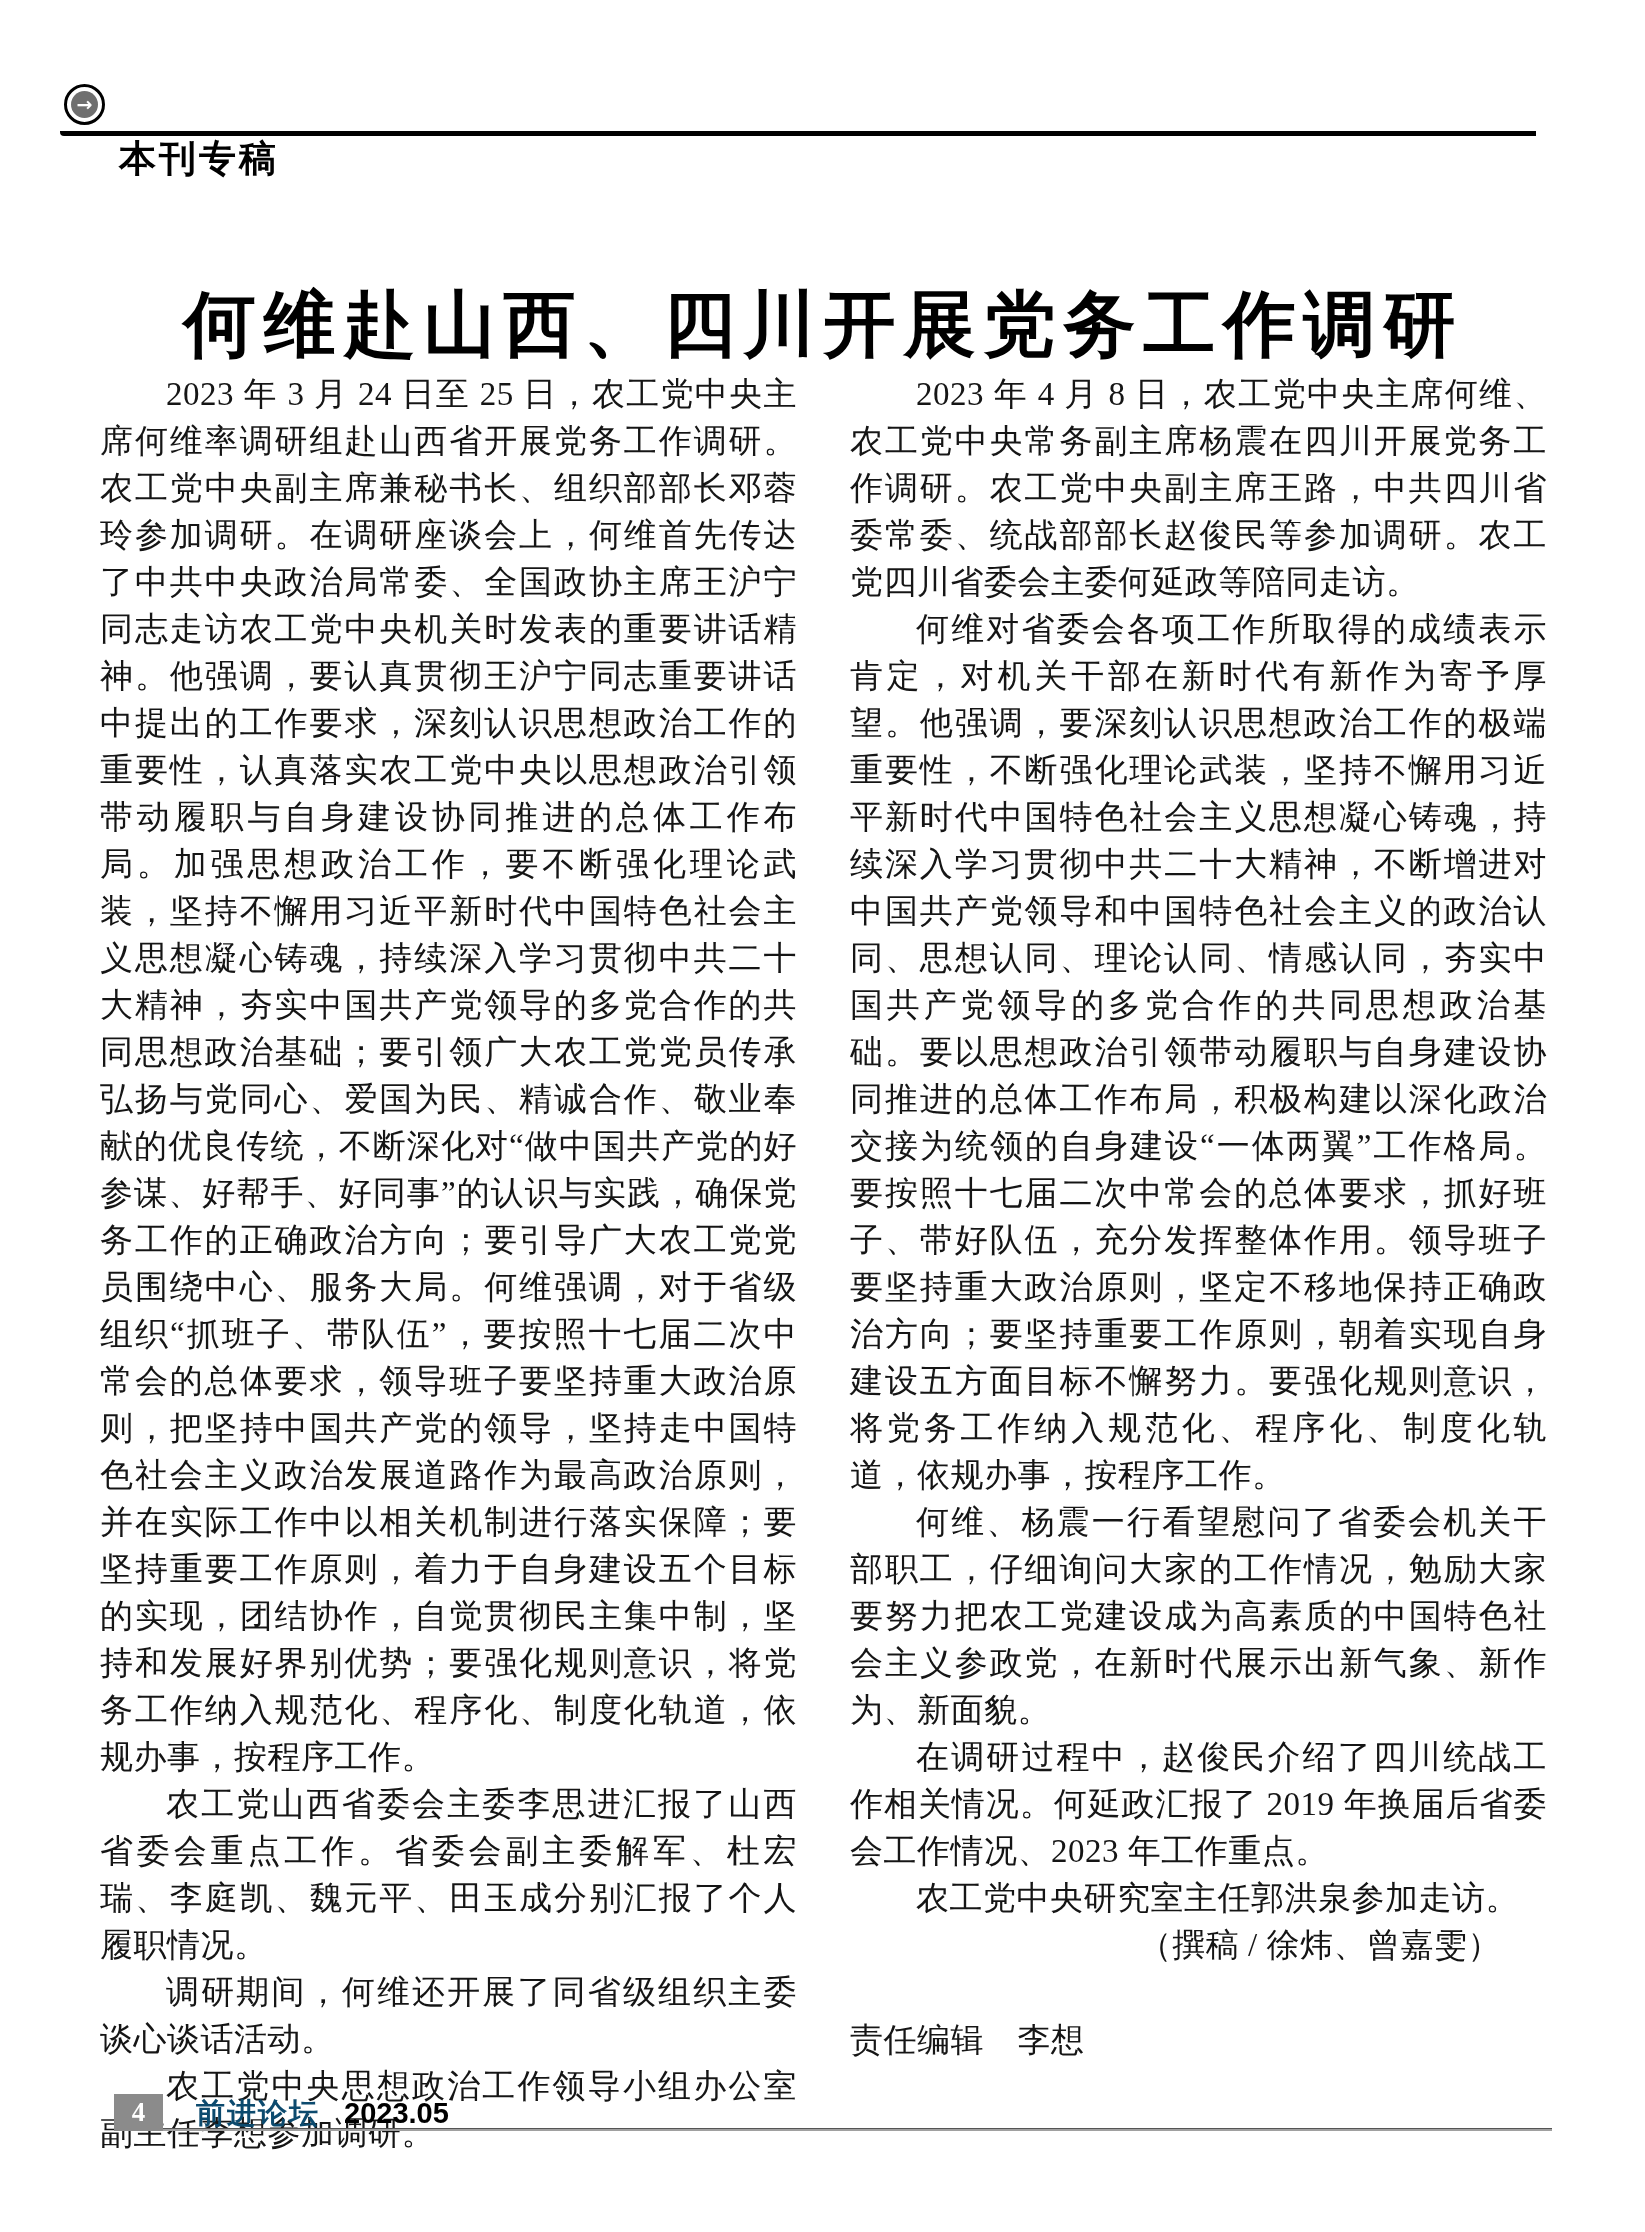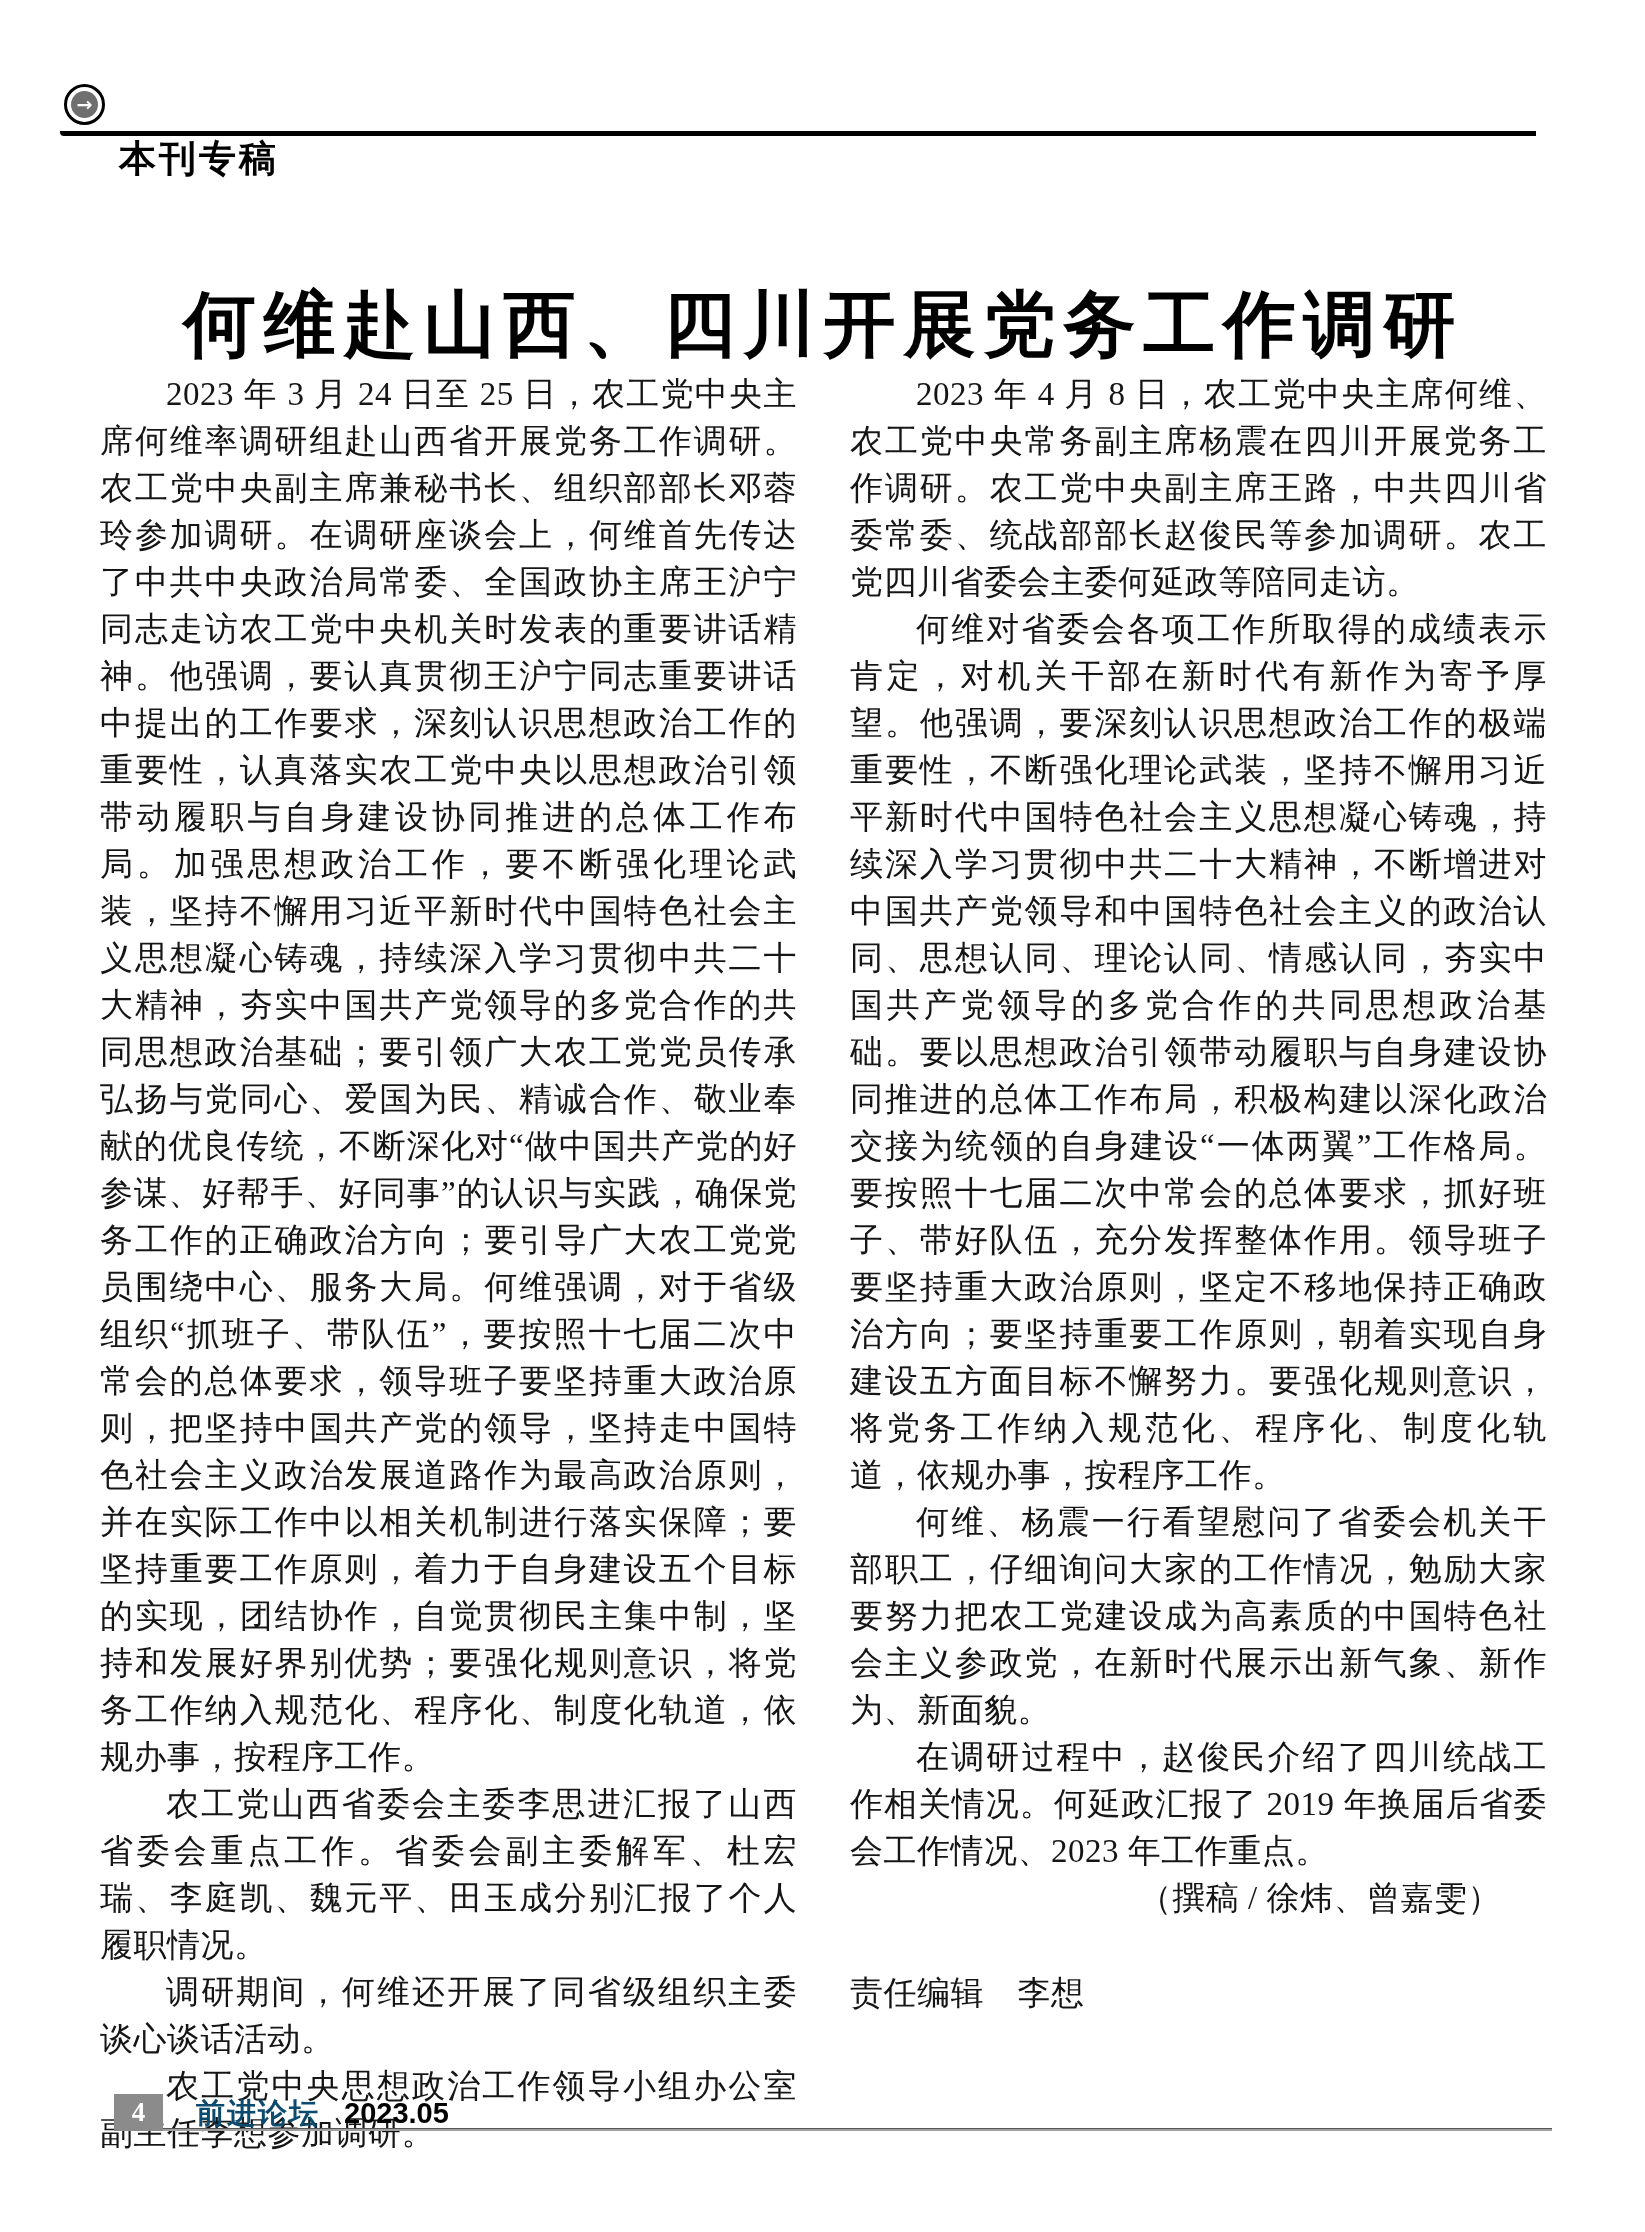--- a/index.html
+++ b/index.html
@@ -116,20 +116,21 @@
   <p>农工党山西省委会主委李思进汇报了山西省委会重点工作。省委会副主委解军、杜宏瑞、李庭凯、魏元平、田玉成分别汇报了个人履职情况。</p>
   <p>调研期间，何维还开展了同省级组织主委谈心谈话活动。</p>
   <p>农工党中央思想政治工作领导小组办公室副主任李想参加调研。</p>
 </div>
 
 <div class="col col-right">
   <p>2023 年 4 月 8 日，农工党中央主席何维、农工党中央常务副主席杨震在四川开展党务工作调研。农工党中央副主席王路，中共四川省委常委、统战部部长赵俊民等参加调研。农工党四川省委会主委何延政等陪同走访。</p>
   <p>何维对省委会各项工作所取得的成绩表示肯定，对机关干部在新时代有新作为寄予厚望。他强调，要深刻认识思想政治工作的极端重要性，不断强化理论武装，坚持不懈用习近平新时代中国特色社会主义思想凝心铸魂，持续深入学习贯彻中共二十大精神，不断增进对中国共产党领导和中国特色社会主义的政治认同、思想认同、理论认同、情感认同，夯实中国共产党领导的多党合作的共同思想政治基础。要以思想政治引领带动履职与自身建设协同推进的总体工作布局，积极构建以深化政治交接为统领的自身建设“一体两翼”工作格局。要按照十七届二次中常会的总体要求，抓好班子、带好队伍，充分发挥整体作用。领导班子要坚持重大政治原则，坚定不移地保持正确政治方向；要坚持重要工作原则，朝着实现自身建设五方面目标不懈努力。要强化规则意识，将党务工作纳入规范化、程序化、制度化轨道，依规办事，按程序工作。</p>
   <p>何维、杨震一行看望慰问了省委会机关干部职工，仔细询问大家的工作情况，勉励大家要努力把农工党建设成为高素质的中国特色社会主义参政党，在新时代展示出新气象、新作为、新面貌。</p>
   <p>在调研过程中，赵俊民介绍了四川统战工作相关情况。何延政汇报了 2019 年换届后省委会工作情况、2023 年工作重点。</p>
+  <p>农工党中央研究室主任郭洪泉参加走访。</p>
   <p class="byline">（撰稿 / 徐炜、曾嘉雯）</p>
   <p class="editor-line">责任编辑　李想</p>
 </div>
 
 <div class="footer-pagenum">4</div>
 <div class="footer-journal">前进论坛</div>
 <div class="footer-issue">2023.05</div>
 <div class="footer-rule"></div>
 
 

